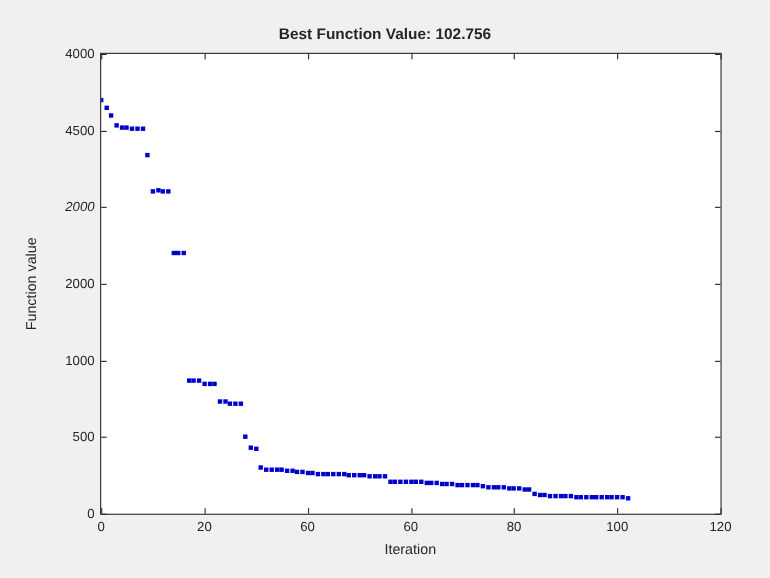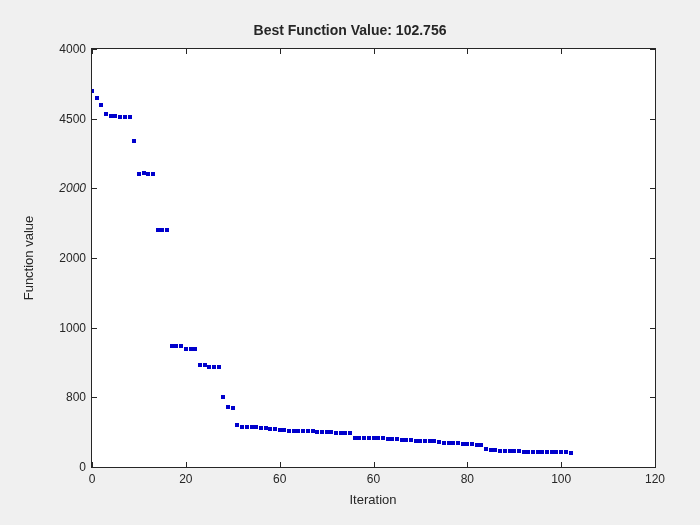--- a/index.html
+++ b/index.html
@@ -206,21 +206,21 @@
         <div class="pt" style="left: 469.167px; top: 403.37px;"></div>
         <div class="pt" style="left: 473.858px; top: 403.37px;"></div>
         <div class="pt" style="left: 478.55px; top: 403.649px;"></div>
       </div>
   </div>
 
   <div id="yticks">
       <div class="ytick" style="top: 467px;">0</div>
       <div class="tmk y" style="left: 92px; top: 467px;"></div>
       <div class="tmk y" style="left: 650px; top: 467px;"></div>
-      <div class="ytick" style="top: 397.333px;">800</div>
+      <div class="ytick" style="top: 397.333px;">500</div>
       <div class="tmk y" style="left: 92px; top: 397.333px;"></div>
       <div class="tmk y" style="left: 650px; top: 397.333px;"></div>
       <div class="ytick" style="top: 327.667px;">1000</div>
       <div class="tmk y" style="left: 92px; top: 327.667px;"></div>
       <div class="tmk y" style="left: 650px; top: 327.667px;"></div>
       <div class="ytick" style="top: 258px;">2000</div>
       <div class="tmk y" style="left: 92px; top: 258px;"></div>
       <div class="tmk y" style="left: 650px; top: 258px;"></div>
       <div class="ytick" style="top: 188.333px; font-style: italic;">2000</div>
       <div class="tmk y" style="left: 92px; top: 188.333px;"></div>

